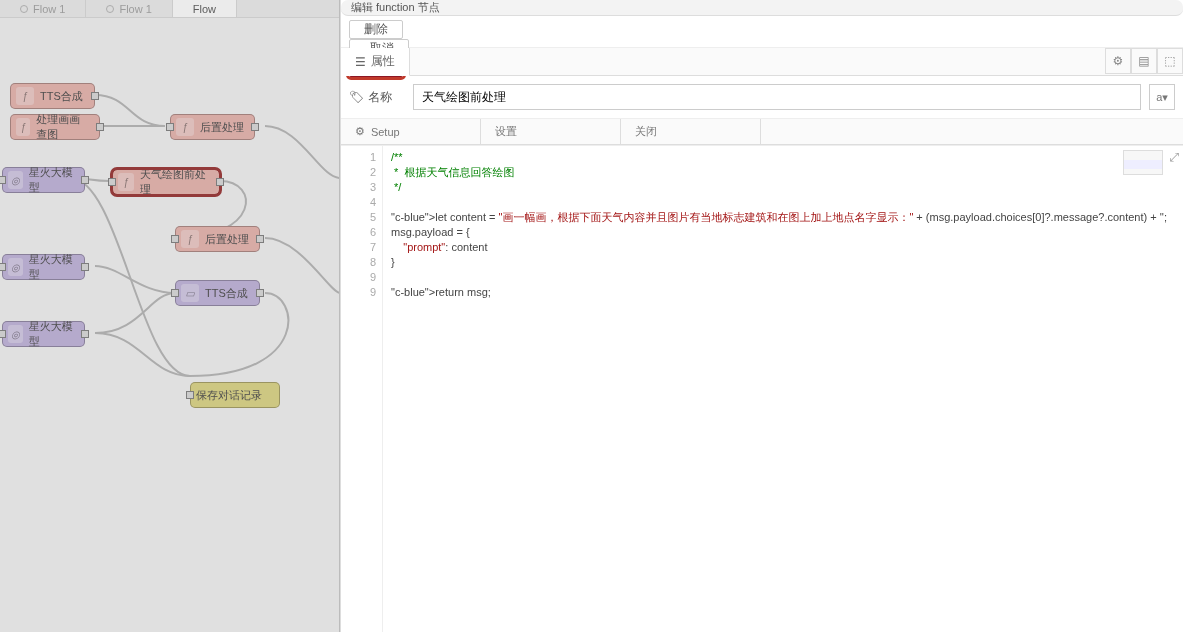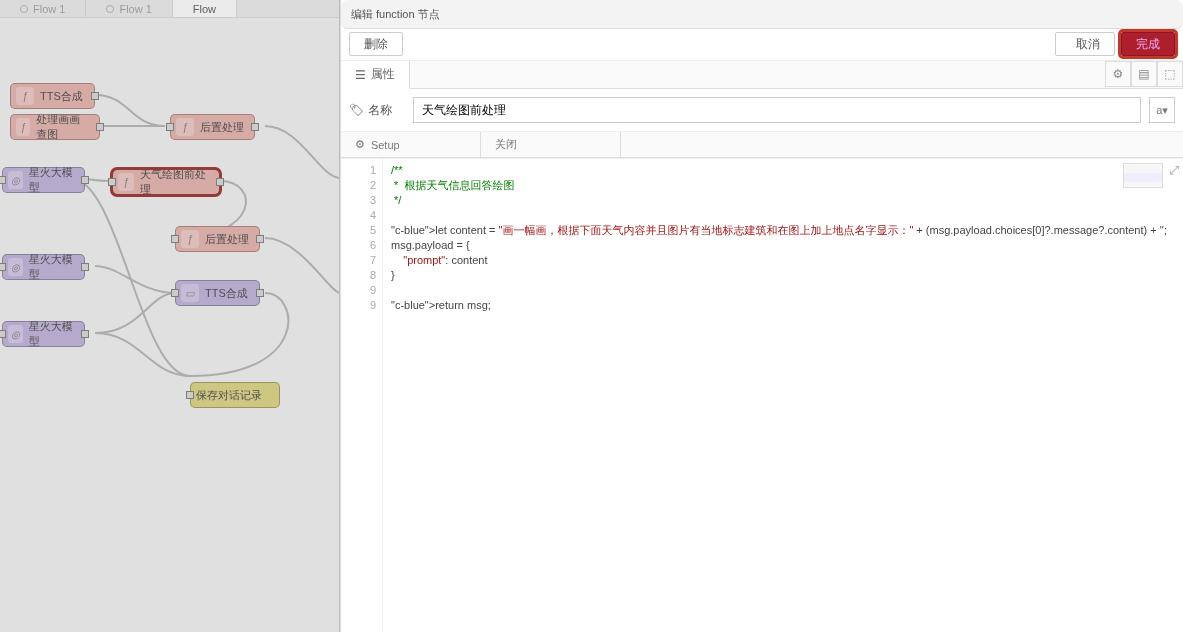--- a/index.html
+++ b/index.html
@@ -35,26 +35,27 @@
 .node .port.in { left: -5px; }
 .node .port.out { right: -5px; }
 
 
 .panel {
   position: absolute; left: 340px; top: 0; right: 0; bottom: 0;
   background: #fff; display: flex; flex-direction: column;
   border-left: 1px solid #ddd;
 }
 .panel-header {
-  height: 29px; background: #f3f3f3; border-bottom: 1px solid #ddd;
+  height: 16px; background: #f3f3f3; border-bottom: 1px solid #ddd;
   font-size: 11px; color: #555; padding: 1px 10px; display: flex; align-items: center; border-radius: 7px;
 }
 .panel-actions {
-  height: 32px; display: flex; align-items: flex-end; padding: 4px 8px;
+  height: 32px; display: flex; align-items: flex-start; padding: 4px 8px;
   border-bottom: 1px solid #eee;
+  flex-direction: column;
 }
 .btn {
   height: 24px; padding: 0 14px; font-size: 12px; border: 1px solid #ccc;
   background: #fff; color: #555; cursor: pointer; border-radius: 2px;
 }
 .btn.danger { background: #ac1f2d; color: #f0abfc; border-color: #8d1724; }
 .btn.done-hl { outline: 3px solid #c0392b; outline-offset: 0px; background: #ad1f2d; }
 
 .tabs-row {
   height: 28px; background: #fafafa; border-bottom: 1px solid #ddd;
@@ -226,20 +227,23 @@
         <span>a▾</span>
       </div>
   </div>
 
   <div class="sub-tabs">
     <div class="sub-tab">
         <span>⚙</span>
         <span>Setup</span>
       </div>
     <div class="sub-tab">
+        <span>设置</span>
+      </div>
+    <div class="sub-tab">
         <span>关闭</span>
       </div>
   </div>
 
   <div class="editor">
     <div class="gutter" id="gutter">
         <div>1</div>
         <div>2</div>
         <div>3</div>
         <div>4</div>

